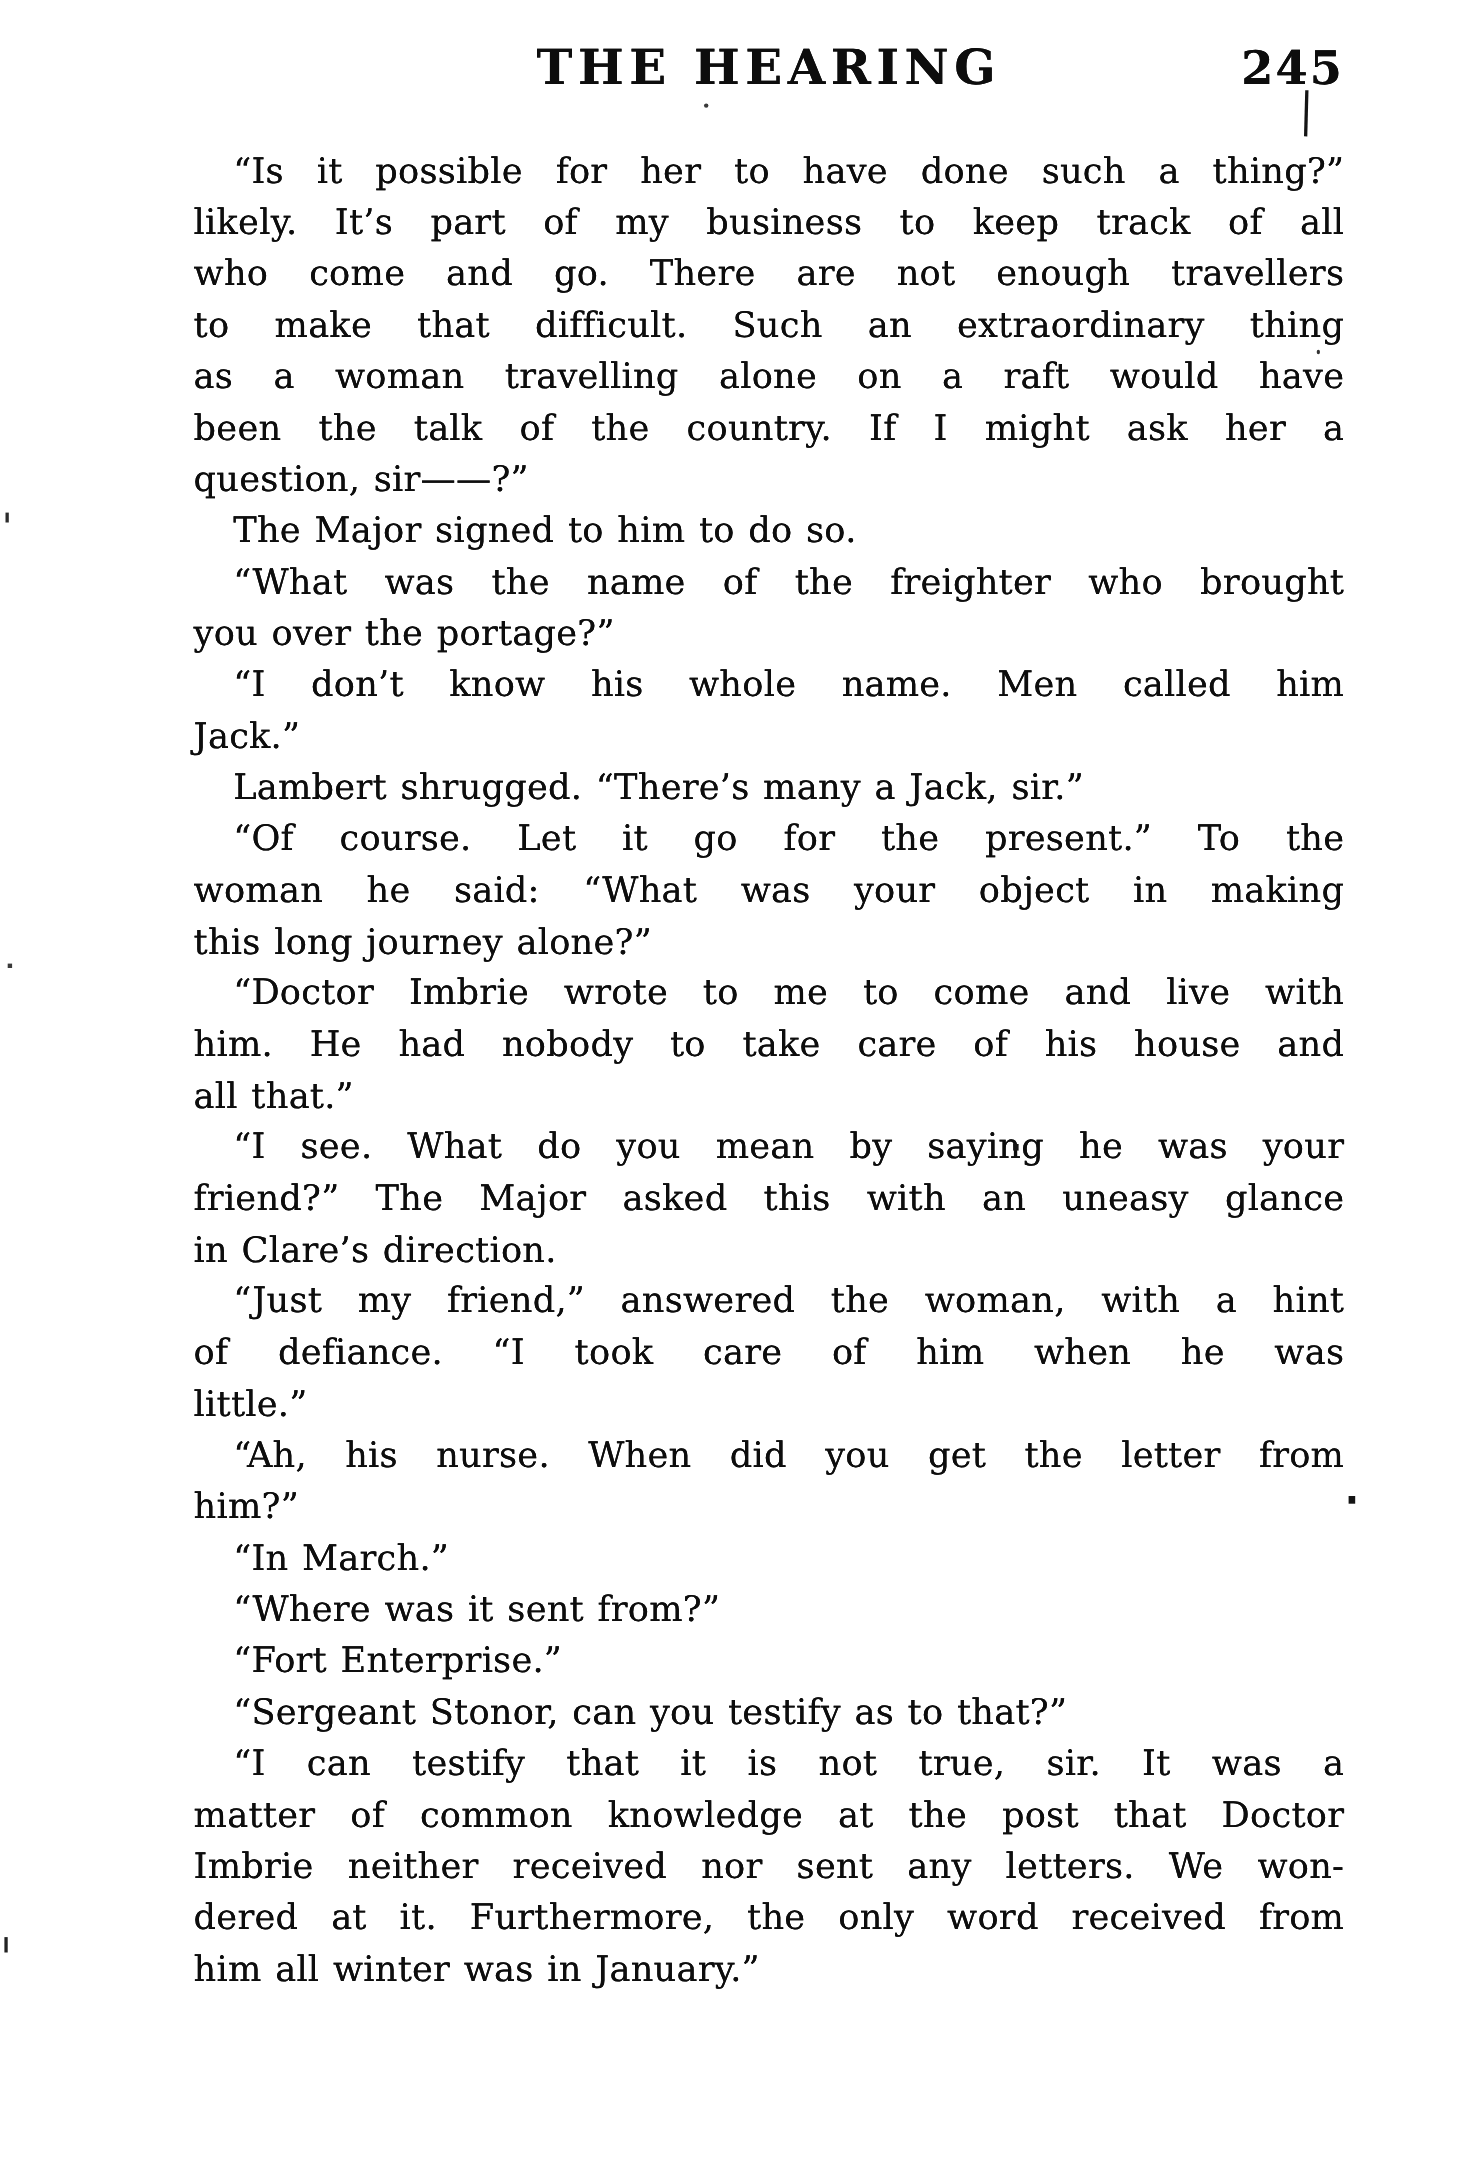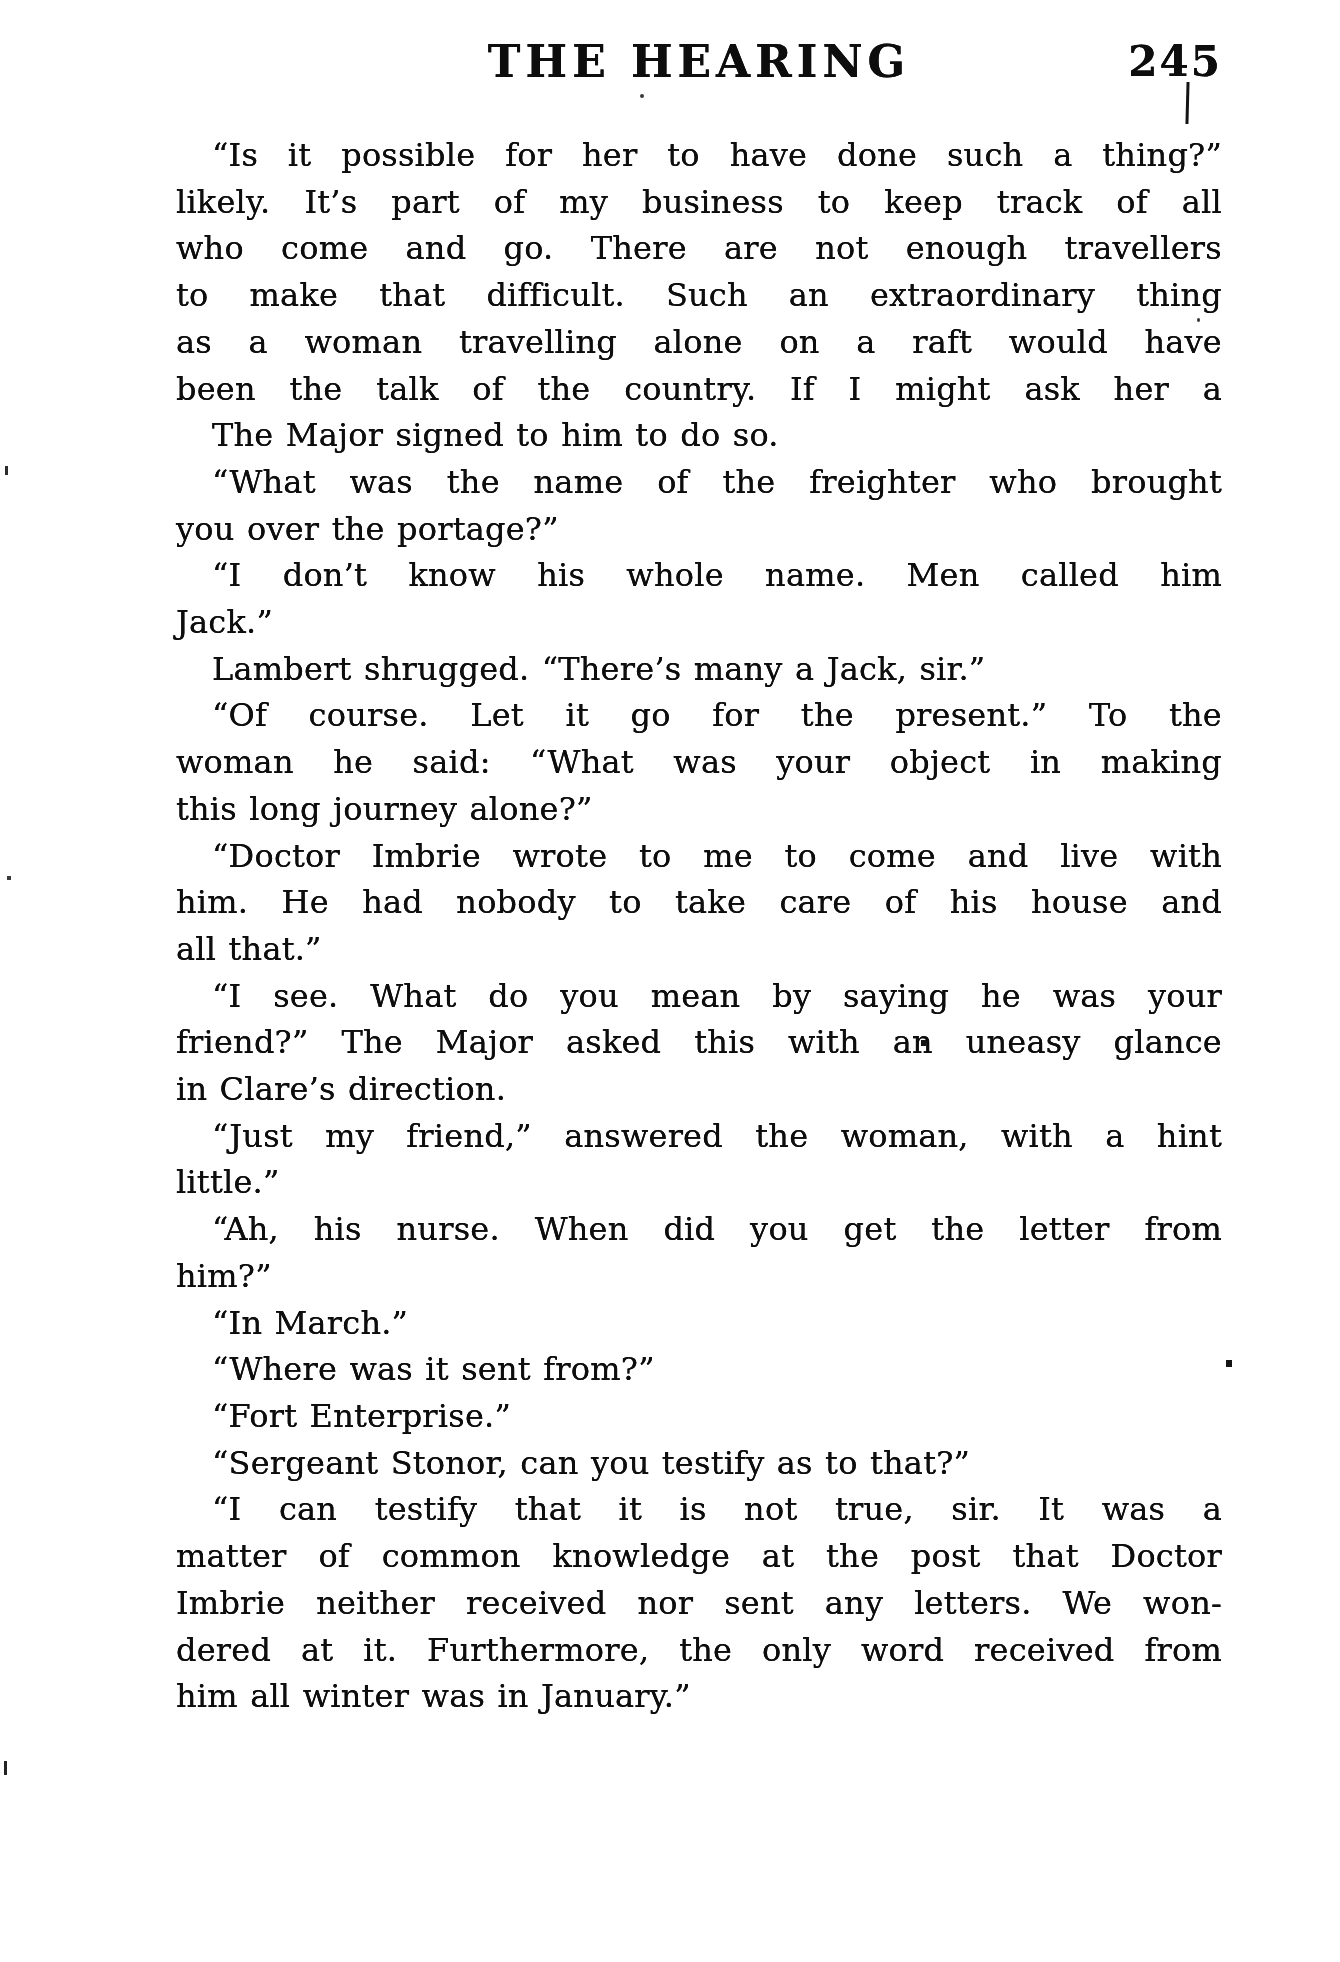--- a/index.html
+++ b/index.html
@@ -56,36 +56,38 @@
     <span class="page-number">245</span>
   </header>
 
   <main class="text-block" id="text-block">
       <div class="line j i">“Is it possible for her to have done such a thing?”</div>
       <div class="line j">likely.  It’s part of my business to keep track of all</div>
       <div class="line j">who come and go.  There are not enough travellers</div>
       <div class="line j">to make that difficult.  Such an extraordinary thing</div>
       <div class="line j">as a woman travelling alone on a raft would have</div>
       <div class="line j">been the talk of the country.  If I might ask her a</div>
+      <div class="line">question, sir——?”</div>
       <div class="line i">The Major signed to him to do so.</div>
       <div class="line j i">“What was the name of the freighter who brought</div>
       <div class="line">you over the portage?”</div>
       <div class="line j i">“I don’t know his whole name.  Men called him</div>
       <div class="line">Jack.”</div>
       <div class="line i">Lambert shrugged.  “There’s many a Jack, sir.”</div>
       <div class="line j i">“Of course.  Let it go for the present.”  To the</div>
       <div class="line j">woman he said:  “What was your object in making</div>
       <div class="line">this long journey alone?”</div>
       <div class="line j i">“Doctor Imbrie wrote to me to come and live with</div>
       <div class="line j">him.  He had nobody to take care of his house and</div>
       <div class="line">all that.”</div>
       <div class="line j i">“I see.  What do you mean by saying he was your</div>
       <div class="line j">friend?”  The Major asked this with an uneasy glance</div>
       <div class="line">in Clare’s direction.</div>
       <div class="line j i">“Just my friend,” answered the woman, with a hint</div>
+      <div class="line j">of defiance.  “I took care of him when he was</div>
       <div class="line">little.”</div>
       <div class="line j i">“Ah, his nurse.  When did you get the letter from</div>
       <div class="line">him?”</div>
       <div class="line i">“In March.”</div>
       <div class="line i">“Where was it sent from?”</div>
       <div class="line i">“Fort Enterprise.”</div>
       <div class="line i">“Sergeant Stonor, can you testify as to that?”</div>
       <div class="line j i">“I can testify that it is not true, sir.  It was a</div>
       <div class="line j">matter of common knowledge at the post that Doctor</div>
       <div class="line j">Imbrie neither received nor sent any letters.  We won-</div>

